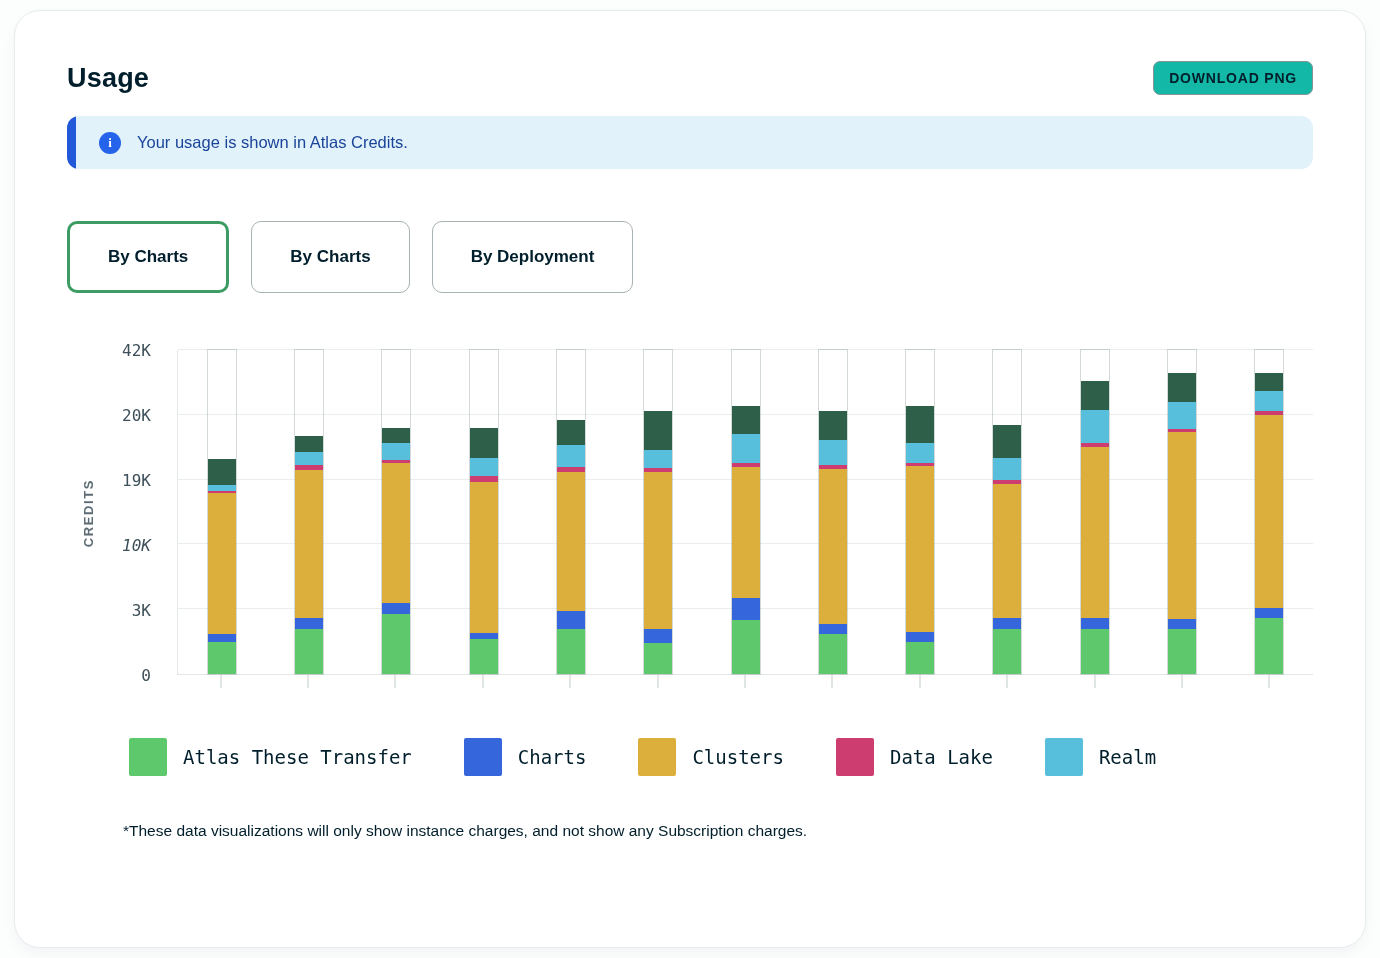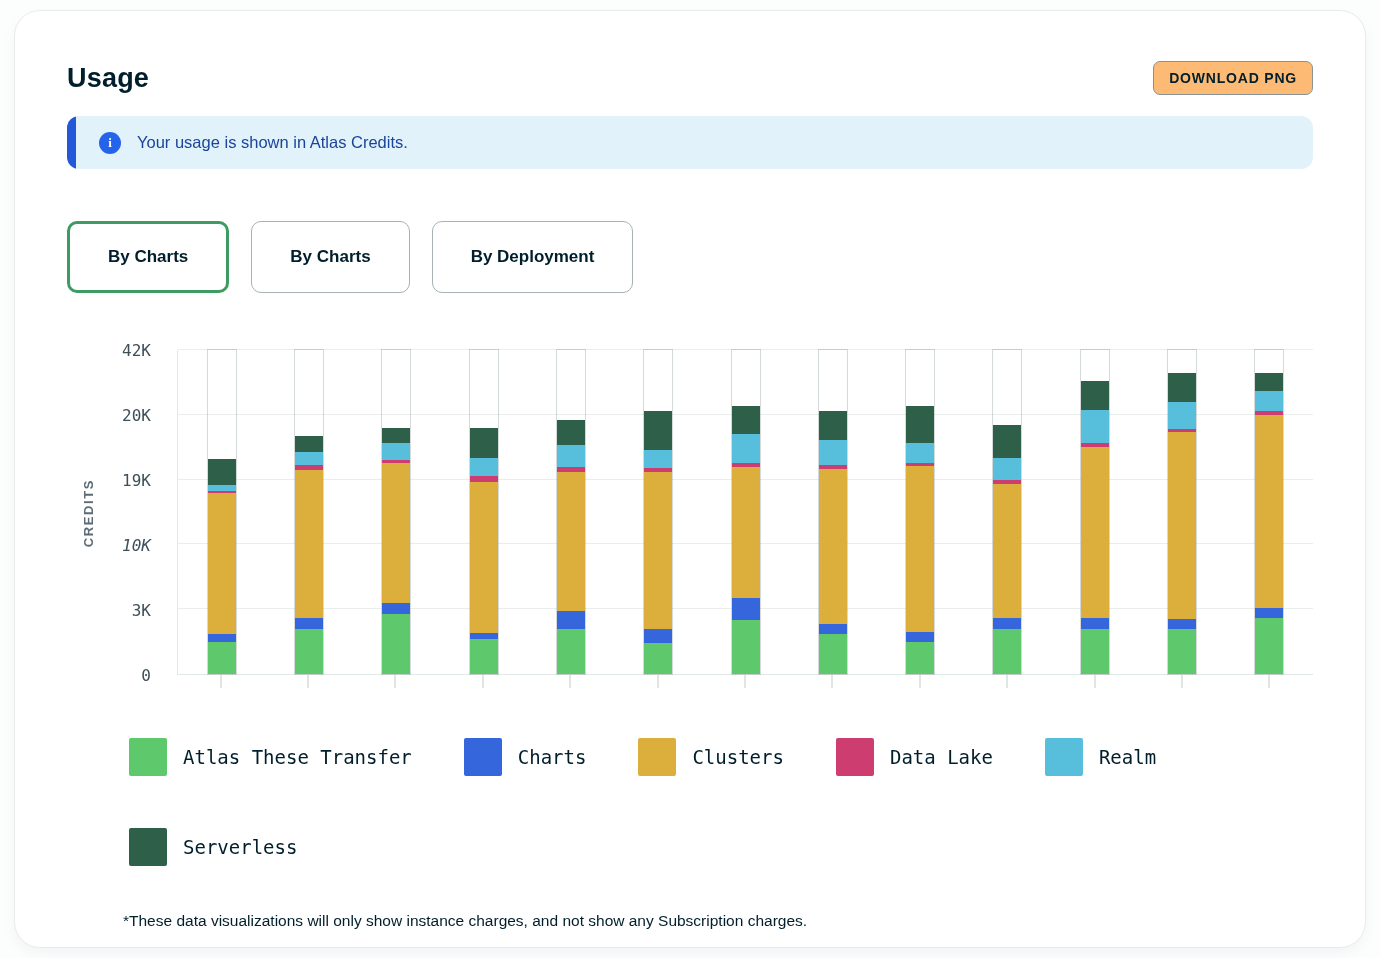--- a/index.html
+++ b/index.html
@@ -33,21 +33,21 @@
     border:1px solid var(--card_border);
     border-radius:26px;
     box-shadow:0 6px 14px rgba(0,30,43,0.04);
     padding:50px 52px 40px 52px;
     overflow:hidden;
   }
   
   .header-row{display:flex;align-items:center;justify-content:space-between;}
   .header-row h1{font-size:27px;font-weight:700;letter-spacing:.2px;color:var(--title_text);}
   .dl-btn{
-    background:#fdba74;border:1px solid var(--button_border);border-radius:7px;
+    background:#14b8a6;border:1px solid var(--button_border);border-radius:7px;
     font-family:"Liberation Sans", sans-serif;
     font-size:14px;font-weight:700;letter-spacing:.8px;color:var(--title_text);
     padding:8px 15px;cursor:pointer;
   }
   
   .banner{
     position:relative;margin-top:21px;
     background:var(--banner_bg);
     border-radius:12px;
     display:flex;align-items:center;gap:16px;
@@ -355,21 +355,17 @@
         <span class="legend-label">Clusters</span>
       </div>
       <div class="legend-item">
         <span class="legend-swatch" style="background: rgb(206, 61, 111);"></span>
         <span class="legend-label">Data Lake</span>
       </div>
       <div class="legend-item">
         <span class="legend-swatch" style="background: rgb(87, 190, 220);"></span>
         <span class="legend-label">Realm</span>
       </div>
-      <div class="legend-item">
-        <span class="legend-swatch" style="background: rgb(46, 95, 72);"></span>
-        <span class="legend-label">Serverless</span>
-      </div>
     </div>
 
   <p class="footnote">*These data visualizations will only show instance charges, and not show any Subscription charges.</p>
 
 </div>
 
 </body></html>

